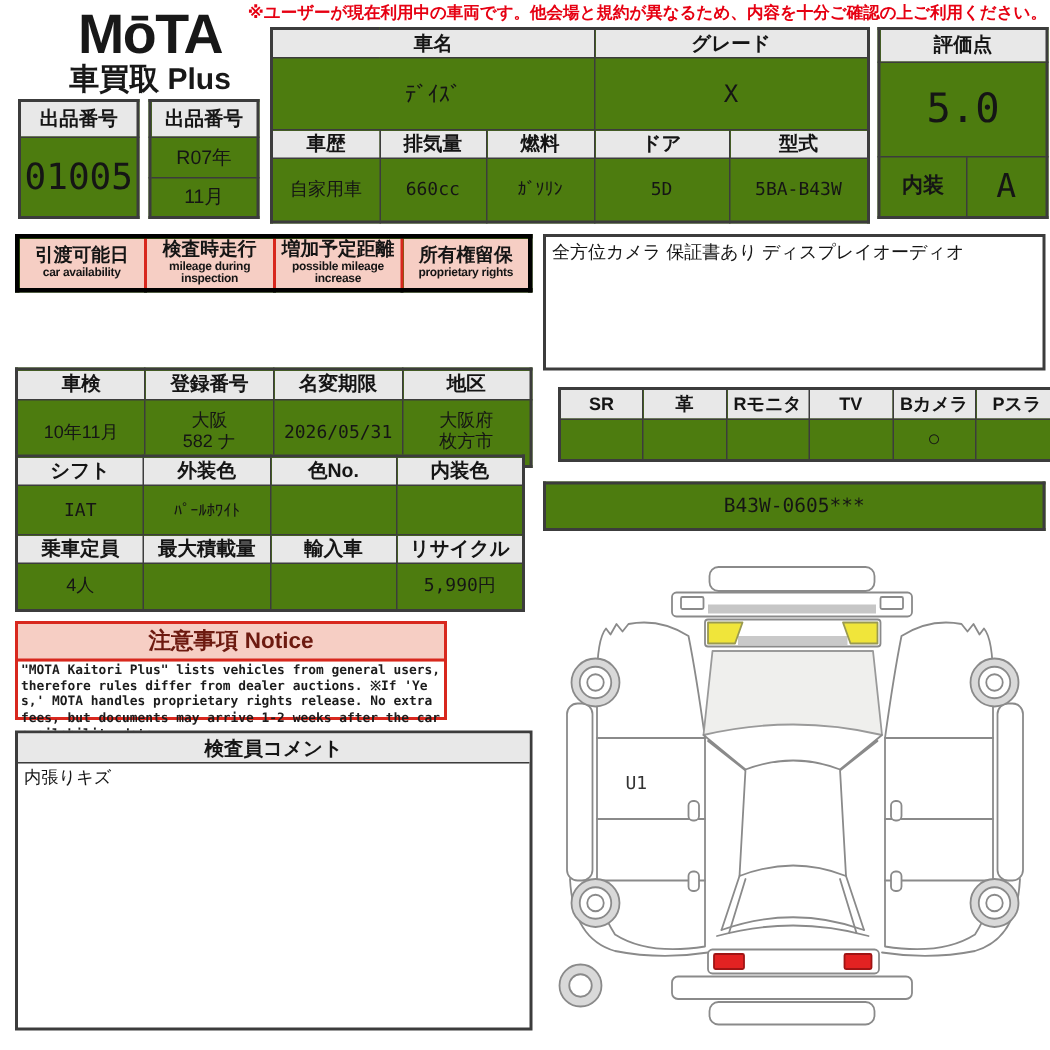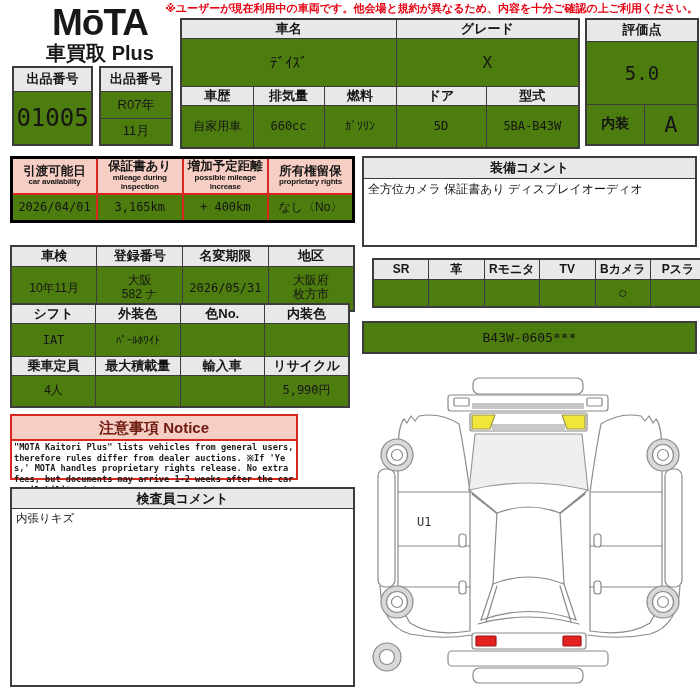--- a/index.html
+++ b/index.html
@@ -120,54 +120,48 @@
 <table class="t" style="left:585px;top:18px;width:112px">
   <colgroup>
       <col style="width:58px">
       <col style="width:54px">
     </colgroup>
   <tbody>
       <tr class="hd" style="height:22px">
         <td colspan="2">評価点</td>
       </tr>
   <tr style="height:63px">
-        <td colspan="2" class="mono" style="font-size:19px">5.0</td>
+        <td colspan="2" class="mono" style="font-size:27px">5.0</td>
       </tr>
   <tr style="height:41px">
     <td style="font-size:14px;font-weight:bold">内装</td>
     <td class="mono" style="font-size:22px">A</td>
   </tr>
 </tbody>
   </table>
 
 <table class="t red" style="left:10px;top:156px;width:345px">
   <tbody>
       <tr class="hd" style="height:36px">
     <td>
           <div class="jp">引渡可能日</div>
           <div class="en">car availability</div>
         </td>
     <td>
-          <div class="jp">保証書あり</div>
+          <div class="jp">検査時走行</div>
           <div class="en">mileage during inspection</div>
         </td>
     <td>
           <div class="jp">増加予定距離</div>
           <div class="en">possible mileage increase</div>
         </td>
     <td>
           <div class="jp">所有権留保</div>
           <div class="en">proprietary rights</div>
         </td>
-  </tr>
-  <tr style="height:28px">
-    <td class="mono">2026/04/01</td>
-    <td class="mono">3,165km</td>
-    <td class="mono">+ 400km</td>
-    <td>なし〈No〉</td>
   </tr>
 </tbody>
   </table>
 
 <table class="t" style="left:10px;top:245px;width:345px">
   <tbody>
       <tr class="hd" style="height:20px">
     <td>車検</td>
     <td>登録番号</td>
     <td>名変期限</td>
@@ -221,21 +215,20 @@
   <div class="notice-hd">注意事項 Notice</div>
   <div class="notice-bd">"MOTA Kaitori Plus" lists vehicles from general users, therefore rules differ from dealer auctions. ※If 'Yes,' MOTA handles proprietary rights release. No extra fees, but documents may arrive 1-2 weeks after the car availability date.</div>
 </div>
 
 <div class="cbox" style="left:10px;top:487px;width:345px;height:200px">
   <div class="cbox-hd">検査員コメント</div>
   <div class="cbox-bd">内張りキズ</div>
 </div>
 
 <div class="cbox" style="left:362px;top:156px;width:335px;height:91px">
-  <div class="cbox-hd" style="height:20px;line-height:20px">装備コメント</div>
   <div class="cbox-bd" style="font-size:12px">全方位カメラ 保証書あり ディスプレイオーディオ</div>
 </div>
 
 <table class="t" style="left:372px;top:258px;width:335px">
   <tbody>
       <tr class="hd" style="height:20px">
     <td style="font-size:12px">SR</td>
     <td style="font-size:12px">革</td>
     <td style="font-size:12px">Rモニタ</td>
     <td style="font-size:12px">TV</td>

